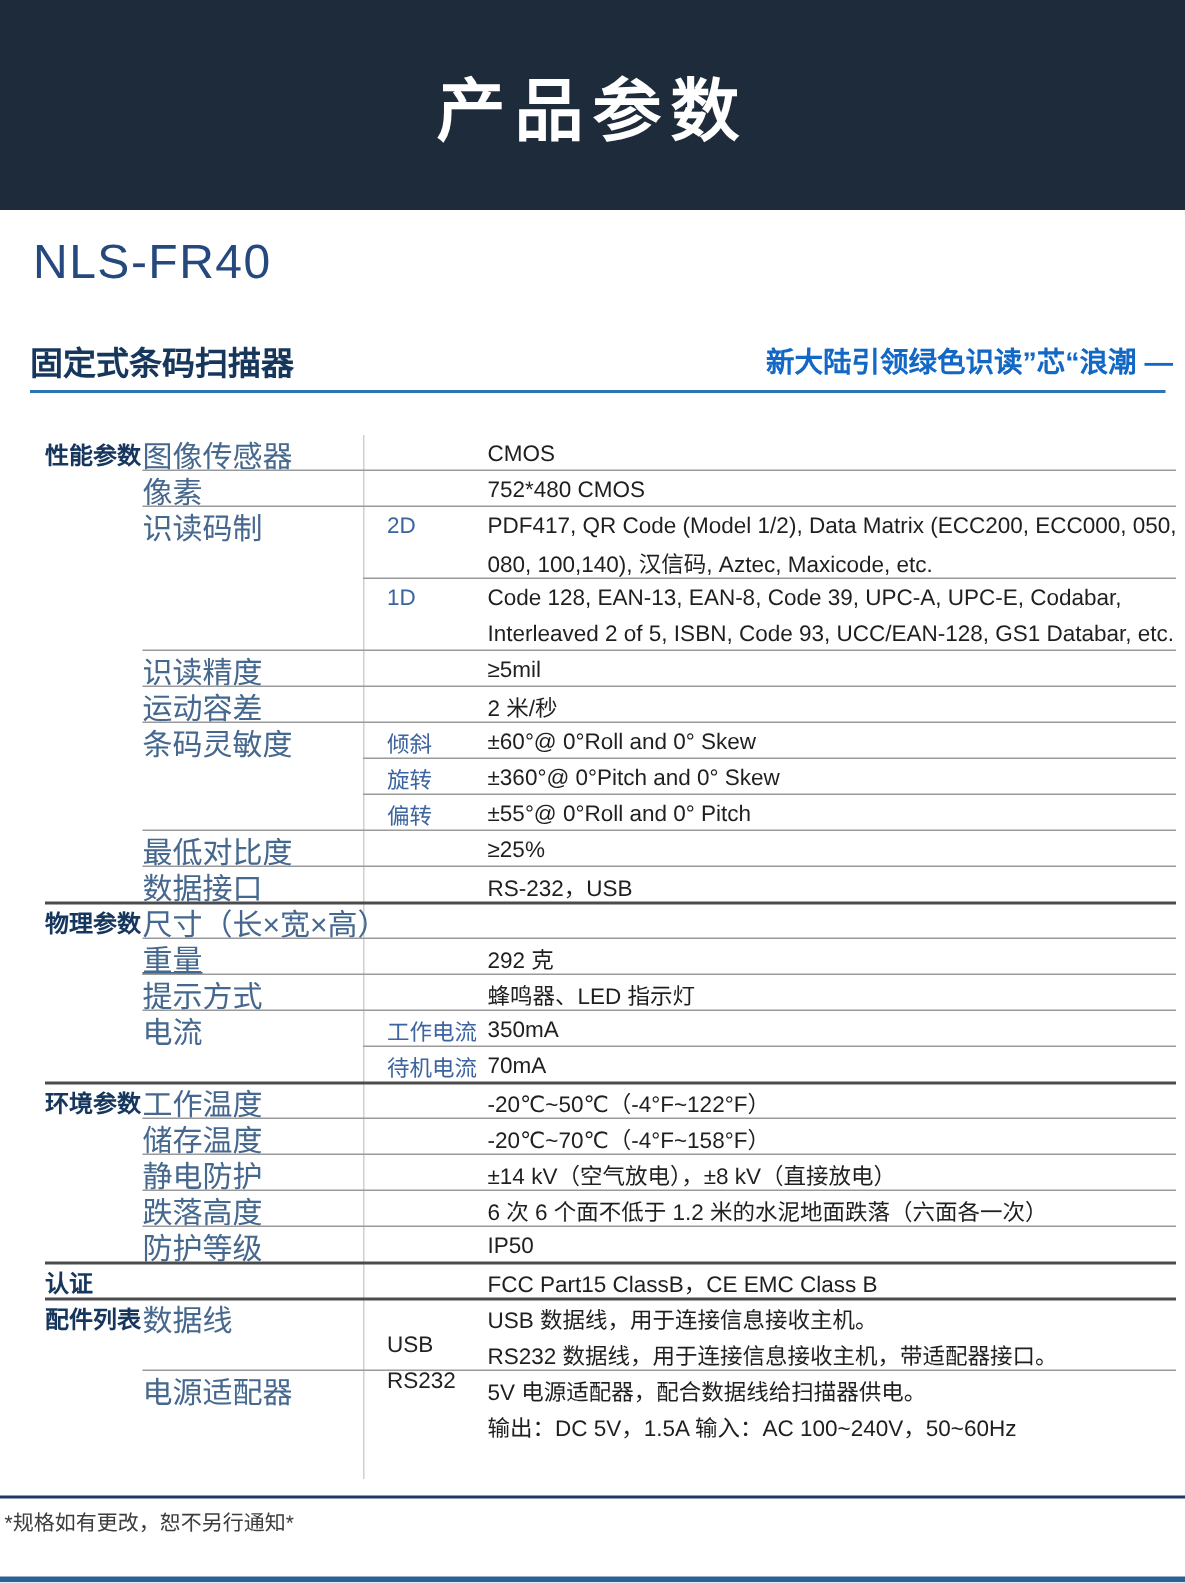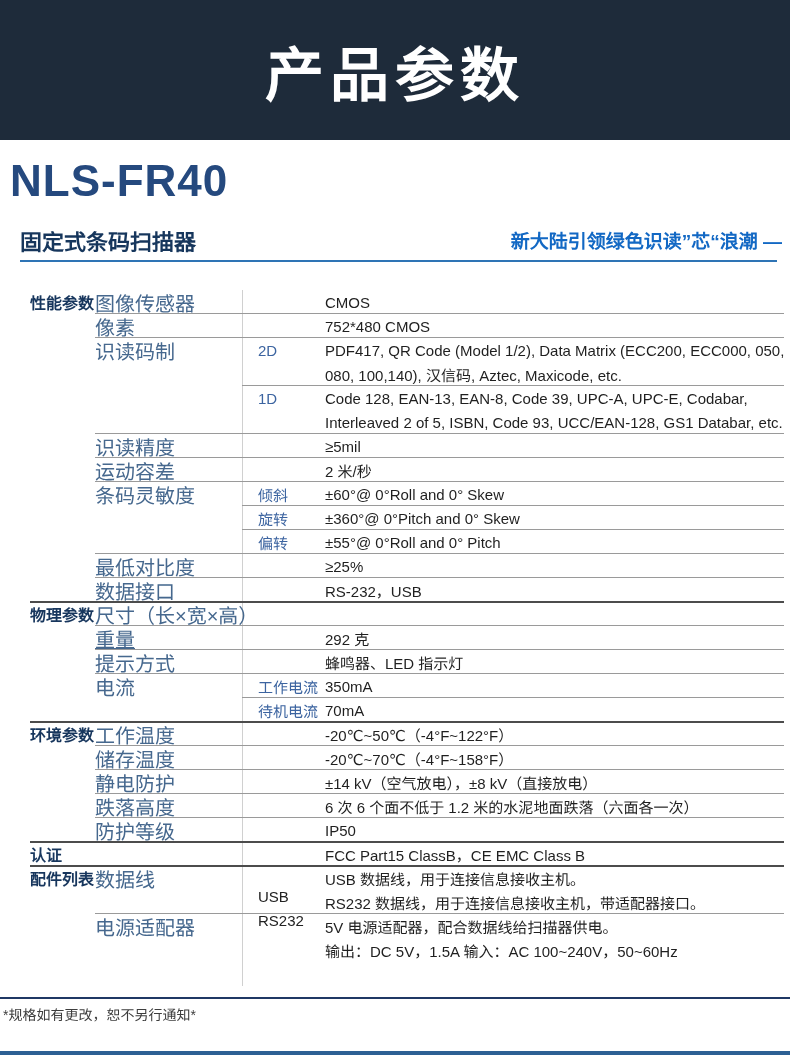--- a/index.html
+++ b/index.html
@@ -21,24 +21,24 @@
     --vert-divider:#d0d0d0;
   }
   *{margin:0;padding:0;box-sizing:border-box;}
   html,body{background:#ffffff;}
   body{font-family:"Liberation Sans","DejaVu Sans",sans-serif;}
   .page{position:relative;width:790px;height:1055px;background:#ffffff;overflow:hidden;}
 
   
   .banner{position:absolute;left:0;top:0;width:790px;height:140px;background:var(--header-bg);
           display:flex;align-items:center;justify-content:center;}
-  .banner-title{color:var(--header-text);font-size:59px;font-weight:700;letter-spacing:6px;}
-
-  
-  .model{position:absolute;left:10px;top:156px;font-size:44px;font-weight:700;
+  .banner-title{color:var(--header-text);font-size:46px;font-weight:700;letter-spacing:6px;}
+
+  
+  .model{position:absolute;left:22px;top:156px;font-size:32px;font-weight:400;
          color:var(--model-color);letter-spacing:1px;}
   .subtitle{position:absolute;left:20px;top:224px;font-size:22px;font-weight:700;
             color:var(--subtitle-color);}
   .tagline{position:absolute;right:8px;top:226px;font-size:19px;font-weight:700;
            color:var(--tagline-color);white-space:nowrap;}
   .blue-divider{position:absolute;left:20px;top:260px;width:757px;height:2px;
                 background:var(--divider-blue);}
 
   
   .spec-table{position:absolute;left:0;top:290px;width:790px;}

